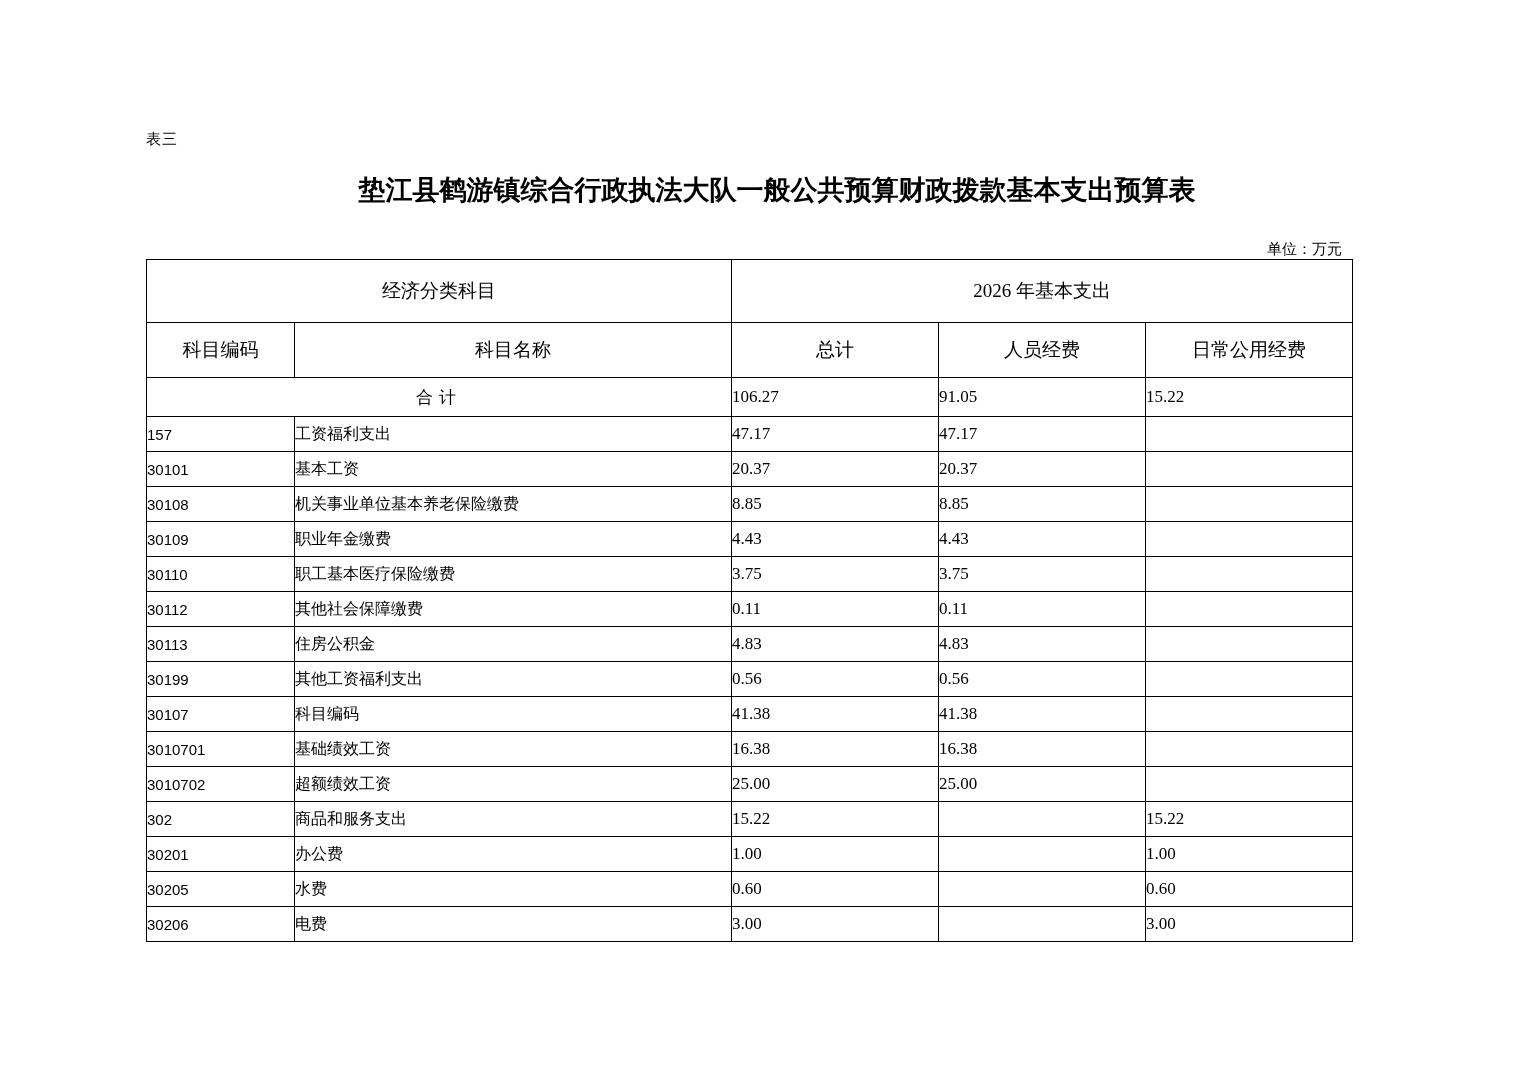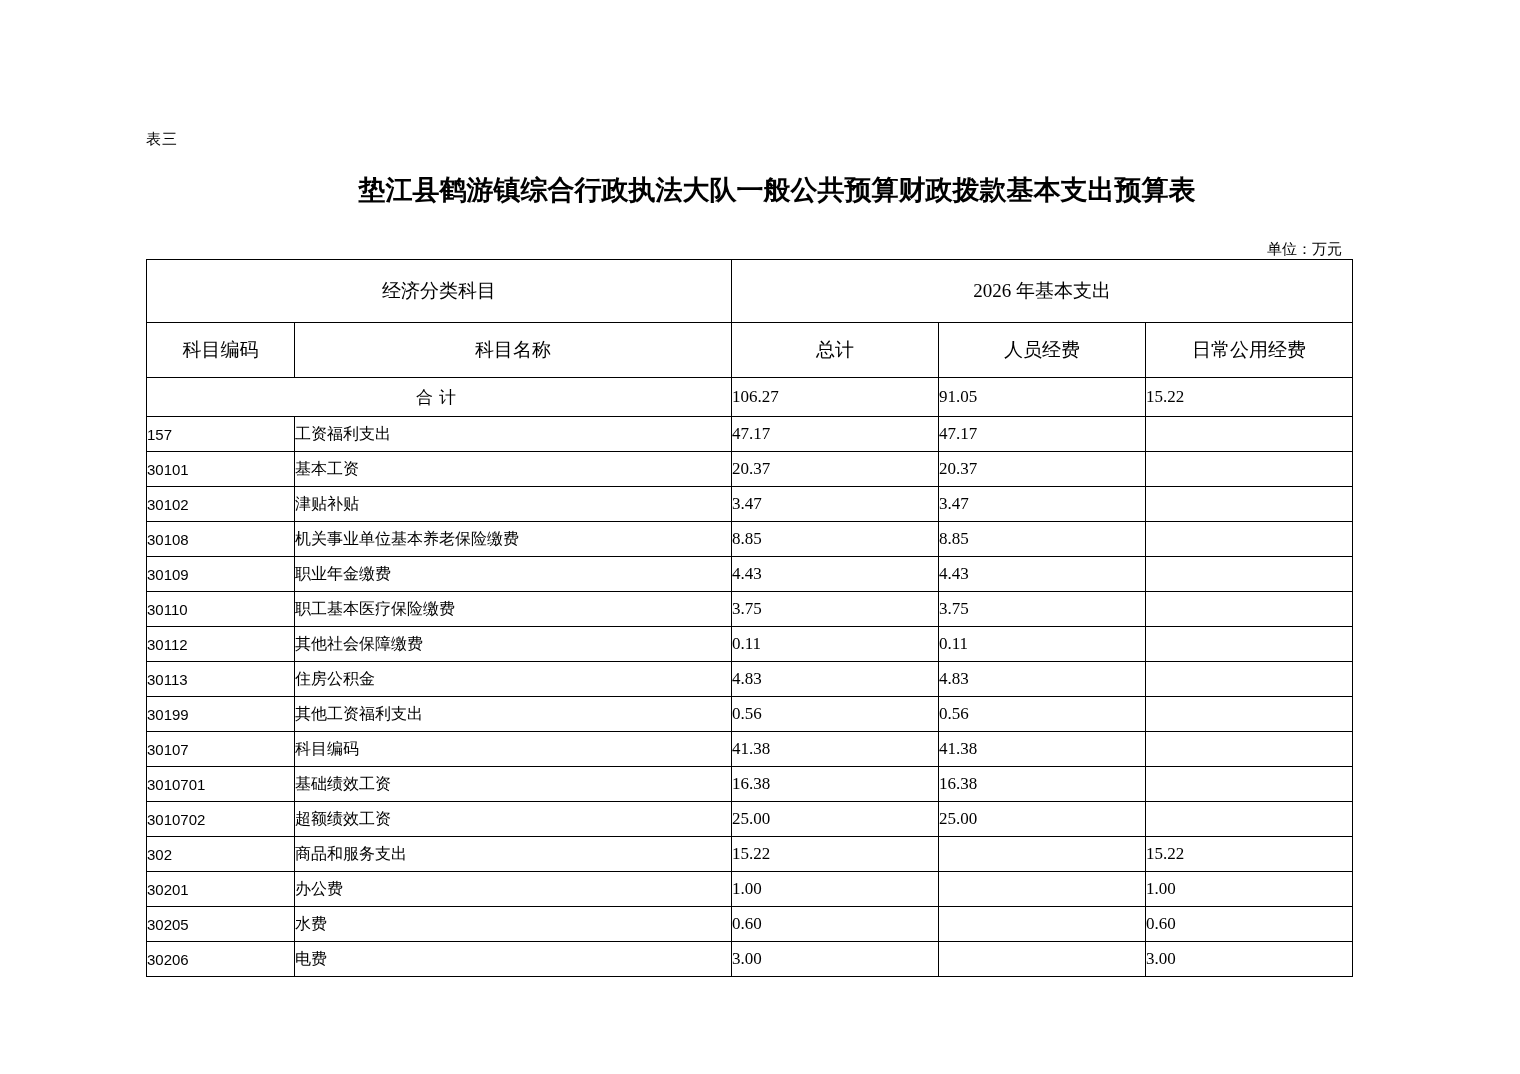--- a/index.html
+++ b/index.html
@@ -154,27 +154,20 @@
           <td class="num-cell"></td>
         </tr>
         <tr class="row">
           <td class="code-cell indent">30101</td>
           <td class="name-cell indent">基本工资</td>
           <td class="num-cell">20.37</td>
           <td class="num-cell">20.37</td>
           <td class="num-cell"></td>
         </tr>
         <tr class="row">
-          <td class="code-cell indent">30102</td>
-          <td class="name-cell indent">津贴补贴</td>
-          <td class="num-cell">3.47</td>
-          <td class="num-cell">3.47</td>
-          <td class="num-cell"></td>
-        </tr>
-        <tr class="row">
           <td class="code-cell indent">30108</td>
           <td class="name-cell indent">机关事业单位基本养老保险缴费</td>
           <td class="num-cell">8.85</td>
           <td class="num-cell">8.85</td>
           <td class="num-cell"></td>
         </tr>
         <tr class="row">
           <td class="code-cell indent">30109</td>
           <td class="name-cell indent">职业年金缴费</td>
           <td class="num-cell">4.43</td>

